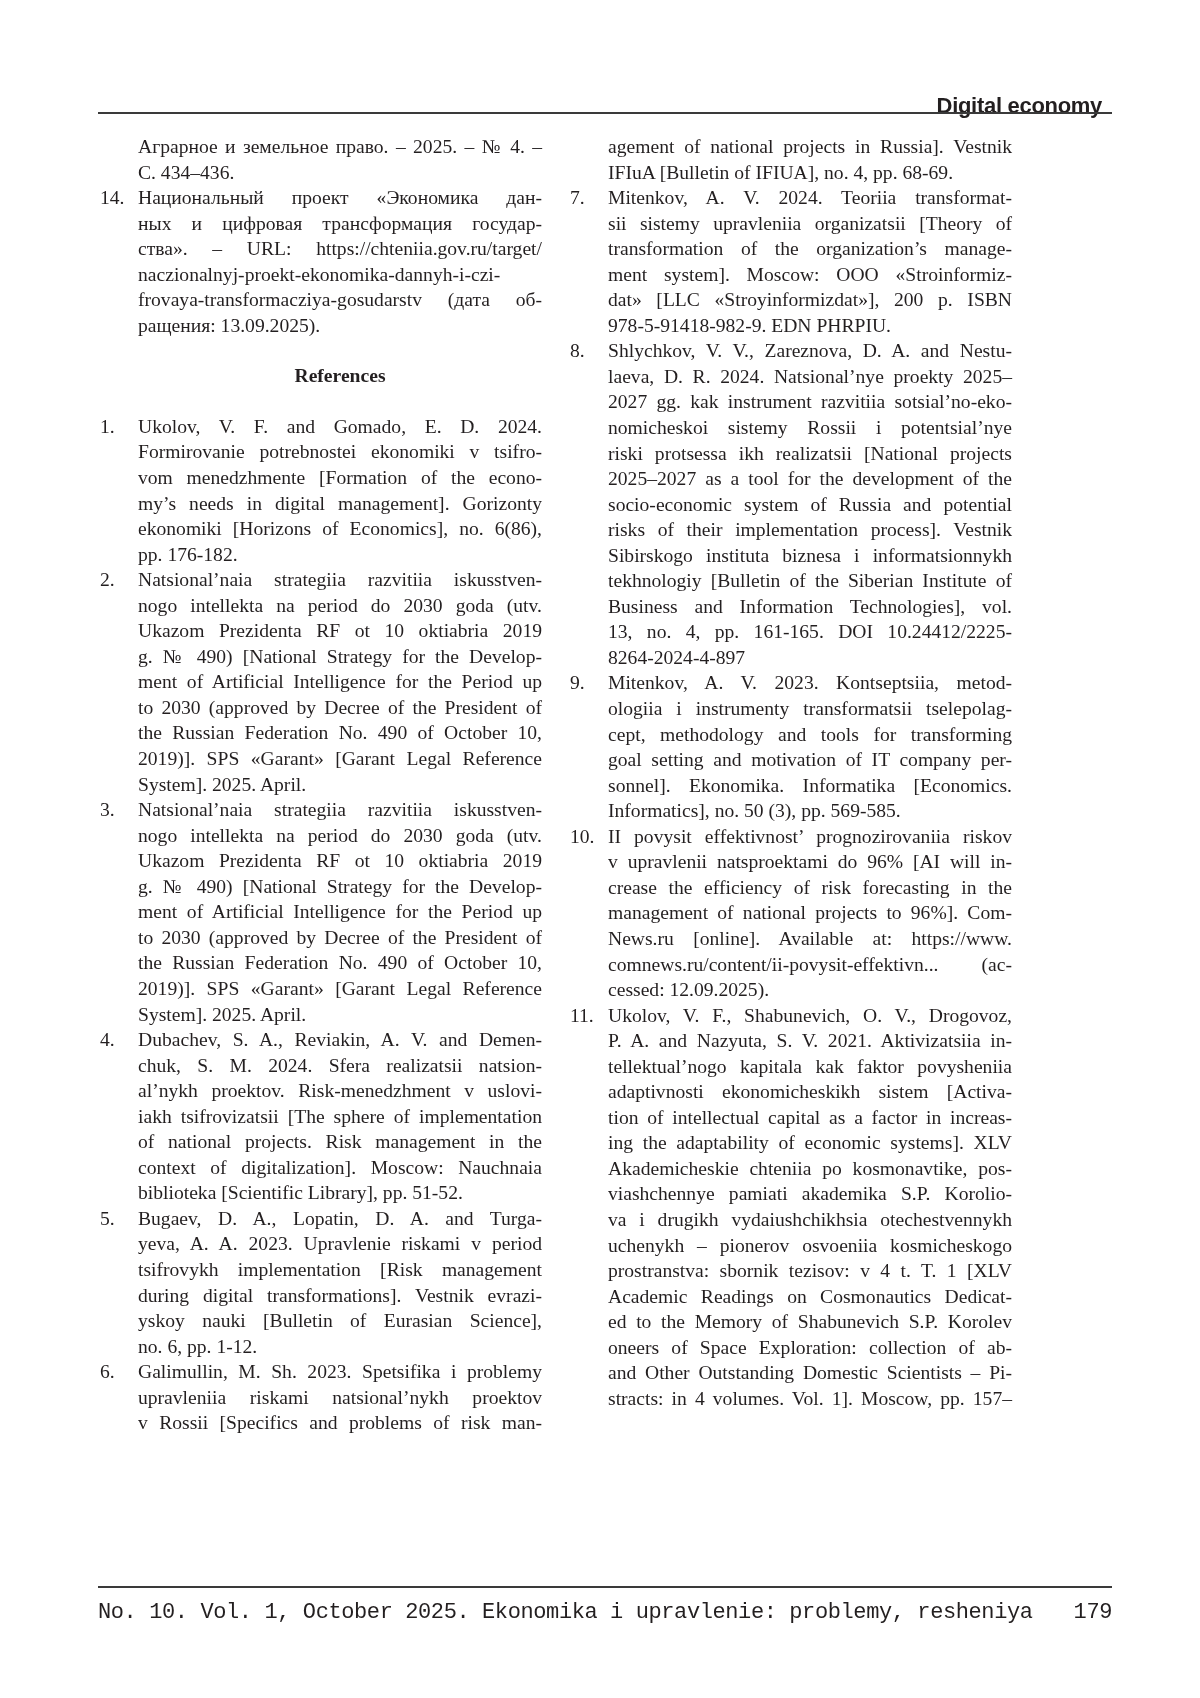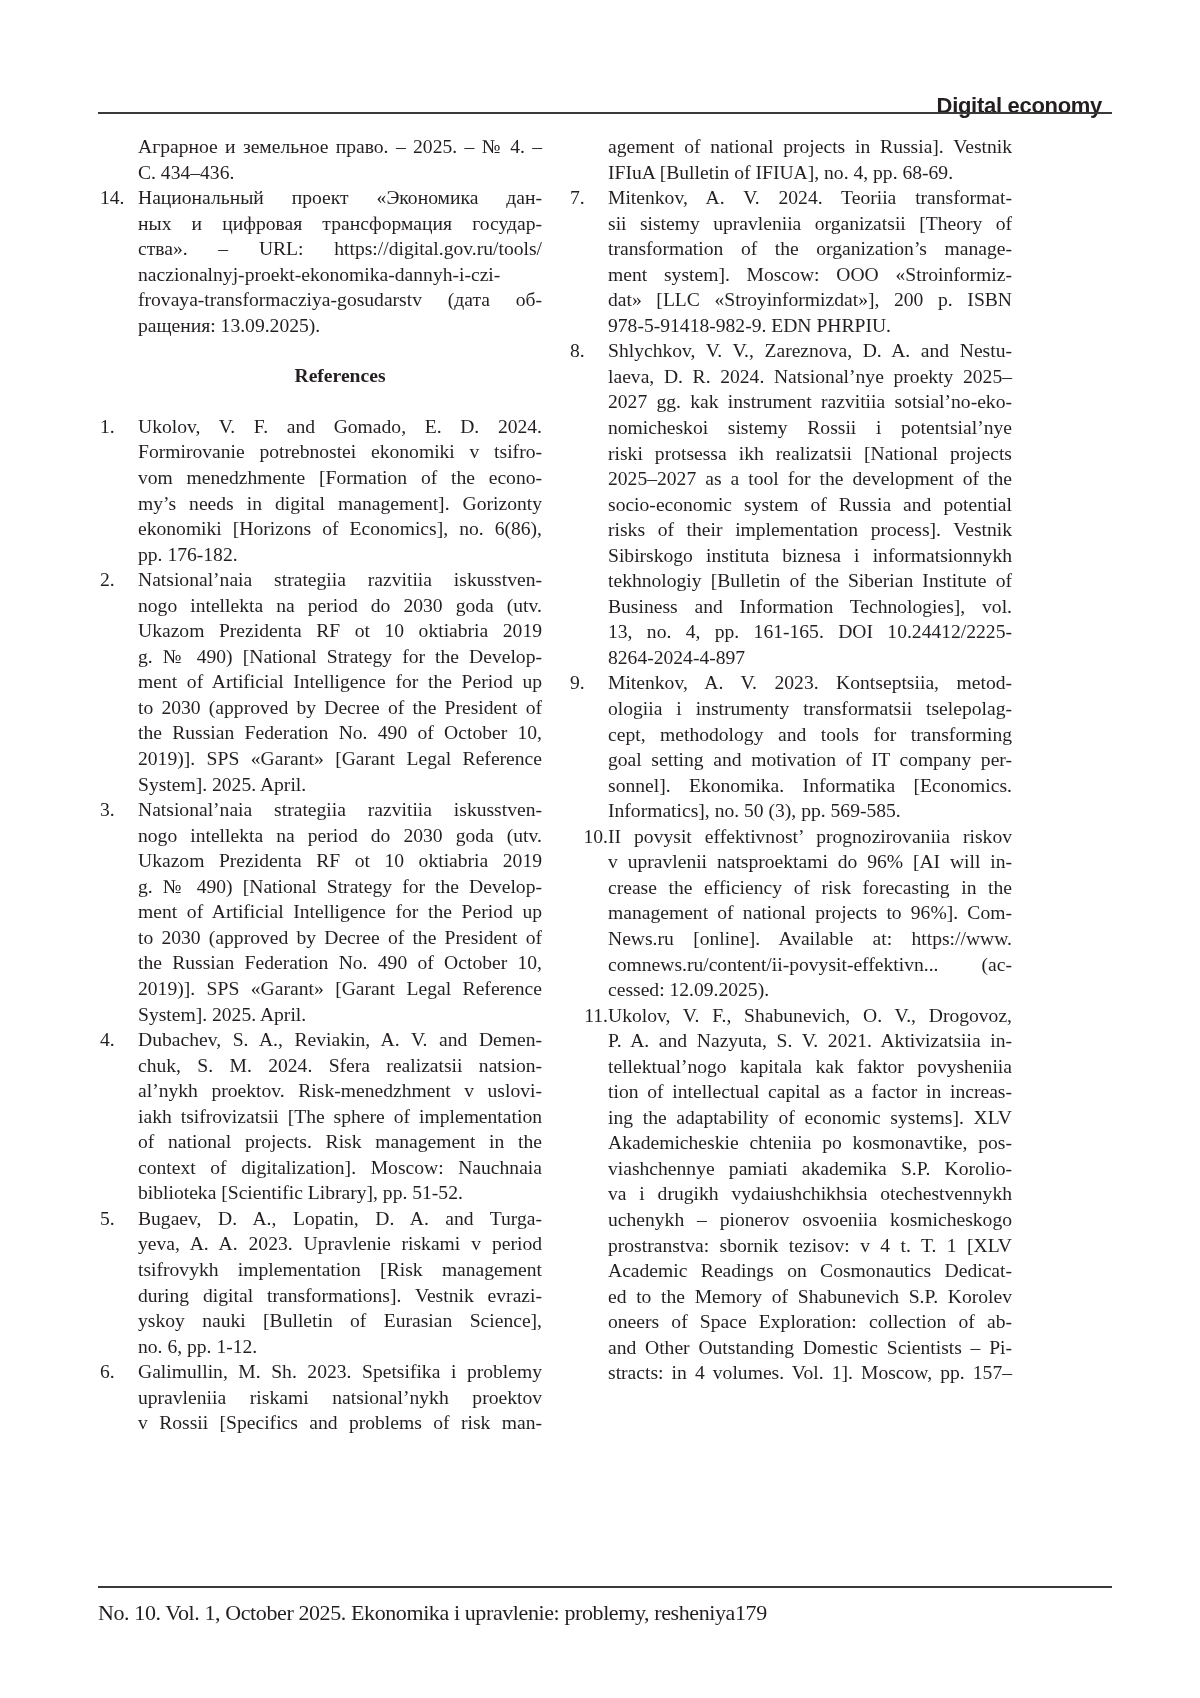--- a/index.html
+++ b/index.html
@@ -14,53 +14,53 @@
   .rule.bottom { top: 1586px; }
   .column {
     position: absolute; top: 134px; width: 442px;
     font-family: "Liberation Serif", serif; font-size: 19.6px; line-height: 25.55px;
     text-align: justify; hyphens: manual;
   }
   .column.left { left: 100px; }
   .column.right { left: 570px; }
   .ref { display: flex; margin: 0; }
   .ref .num { flex: 0 0 38px; text-align: left; }
-  .ref .num.two { flex: 0 0 38px; text-align: right; }
+  .ref .num.two { flex: 0 0 38px; }
   .ref .txt { flex: 1 1 auto; text-align: justify; text-align-last: left; }
   .cont { padding-left: 38px; text-align: justify; text-align-last: left; }
   .section-heading {
     text-align: center; font-weight: bold; margin: 25px 0 25px 0;
     padding-left: 38px;
   }
   .line { display: block; text-align: justify; text-align-last: justify; }
   .line.last { text-align-last: left; }
   .footer {
     position: absolute; top: 1600px; left: 98px; width: 1014px;
-    font-family: Liberation Serif, serif; font-size: 22px; letter-spacing: -0.4px;
-    display: flex; color: #231f20;
+    font-family: Liberation Mono, monospace; font-size: 22px; letter-spacing: -0.4px;
+    display: flex; justify-content: space-between; color: #231f20;
   }
 </style>
 </head>
 <body>
 
 <div class="running-head">Digital economy</div>
 <div class="rule top"></div>
 
 <div class="column left">
   <div class="cont">
     <span class="line">Аграрное и земельное право. – 2025. – № 4. –</span>
     <span class="line last">С. 434–436.</span>
   </div>
 
   <div class="ref">
     <span class="num">14.</span>
     <span class="txt">
       <span class="line">Национальный проект «Экономика дан-</span>
       <span class="line">ных и цифровая трансформация государ-</span>
-      <span class="line">ства». – URL: https://digital.gov.ru/tools/</span>
+      <span class="line">ства». – URL: https://chteniia.gov.ru/target/</span>
       <span class="line">naczionalnyj-proekt-ekonomika-dannyh-i-czi-</span>
       <span class="line">frovaya-transformacziya-gosudarstv (дата об-</span>
       <span class="line last">ращения: 13.09.2025).</span>
     </span>
   </div>
 
   <div class="section-heading">References</div>
 
   <div class="ref">
     <span class="num">1.</span>
@@ -200,20 +200,21 @@
       <span class="line last">cessed: 12.09.2025).</span>
     </span>
   </div>
 
   <div class="ref">
     <span class="num two">11.</span>
     <span class="txt">
       <span class="line">Ukolov, V. F., Shabunevich, O. V., Drogovoz,</span>
       <span class="line">P. A. and Nazyuta, S. V. 2021. Aktivizatsiia in-</span>
       <span class="line">tellektual’nogo kapitala kak faktor povysheniia</span>
+      <span class="line">adaptivnosti ekonomicheskikh sistem [Activa-</span>
       <span class="line">tion of intellectual capital as a factor in increas-</span>
       <span class="line">ing the adaptability of economic systems]. XLV</span>
       <span class="line">Akademicheskie chteniia po kosmonavtike, pos-</span>
       <span class="line">viashchennye pamiati akademika S.P. Korolio-</span>
       <span class="line">va i drugikh vydaiushchikhsia otechestvennykh</span>
       <span class="line">uchenykh – pionerov osvoeniia kosmicheskogo</span>
       <span class="line">prostranstva: sbornik tezisov: v 4 t. T. 1 [XLV</span>
       <span class="line">Academic Readings on Cosmonautics Dedicat-</span>
       <span class="line">ed to the Memory of Shabunevich S.P. Korolev</span>
       <span class="line">oneers of Space Exploration: collection of ab-</span>

